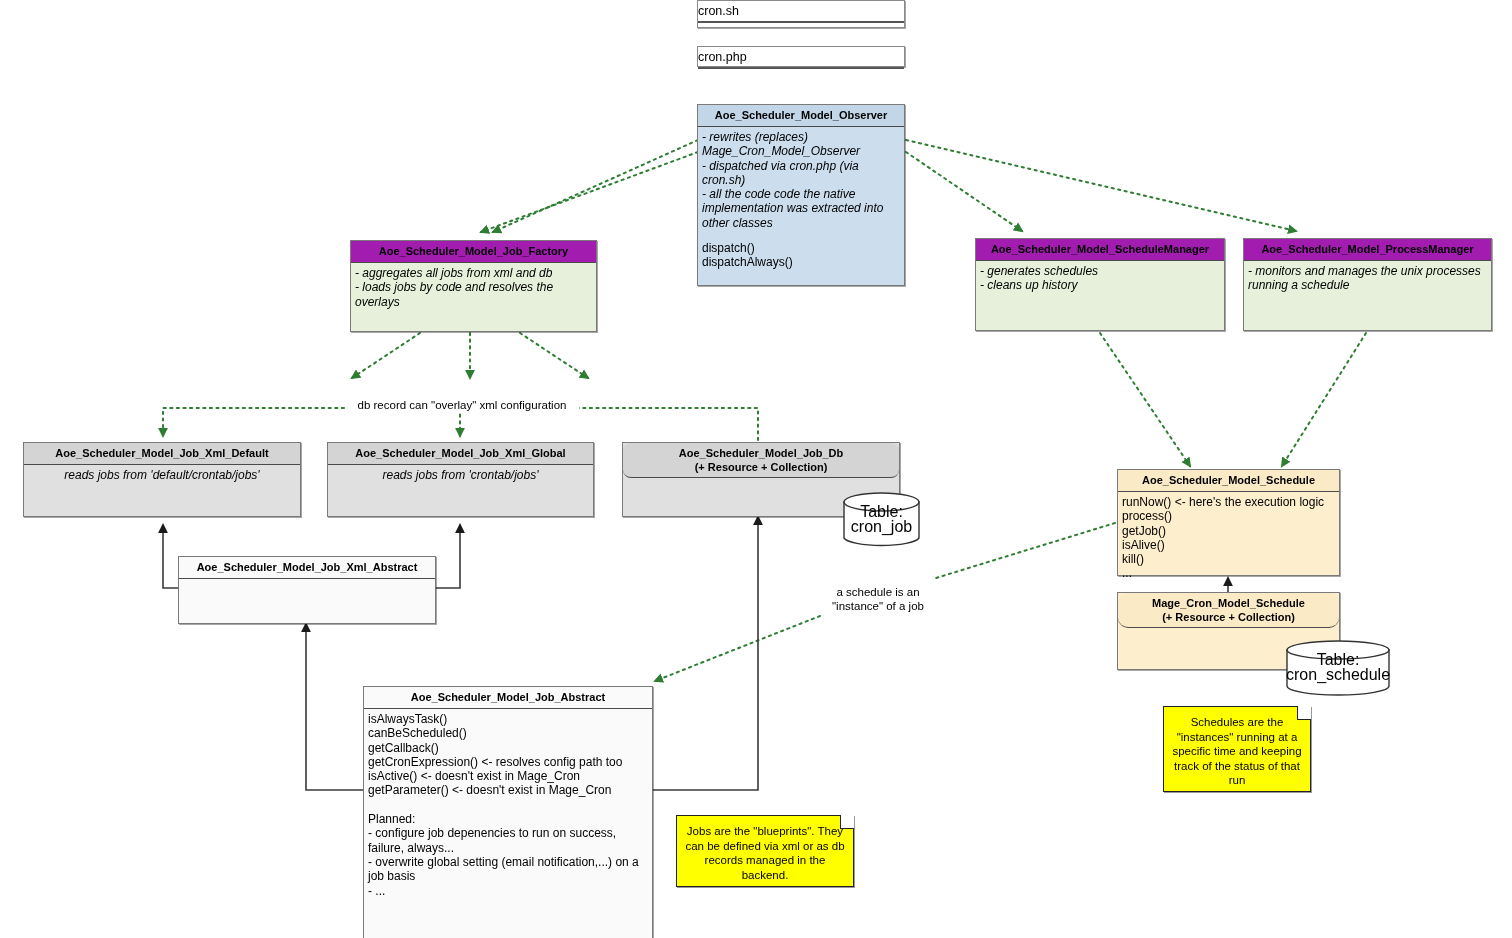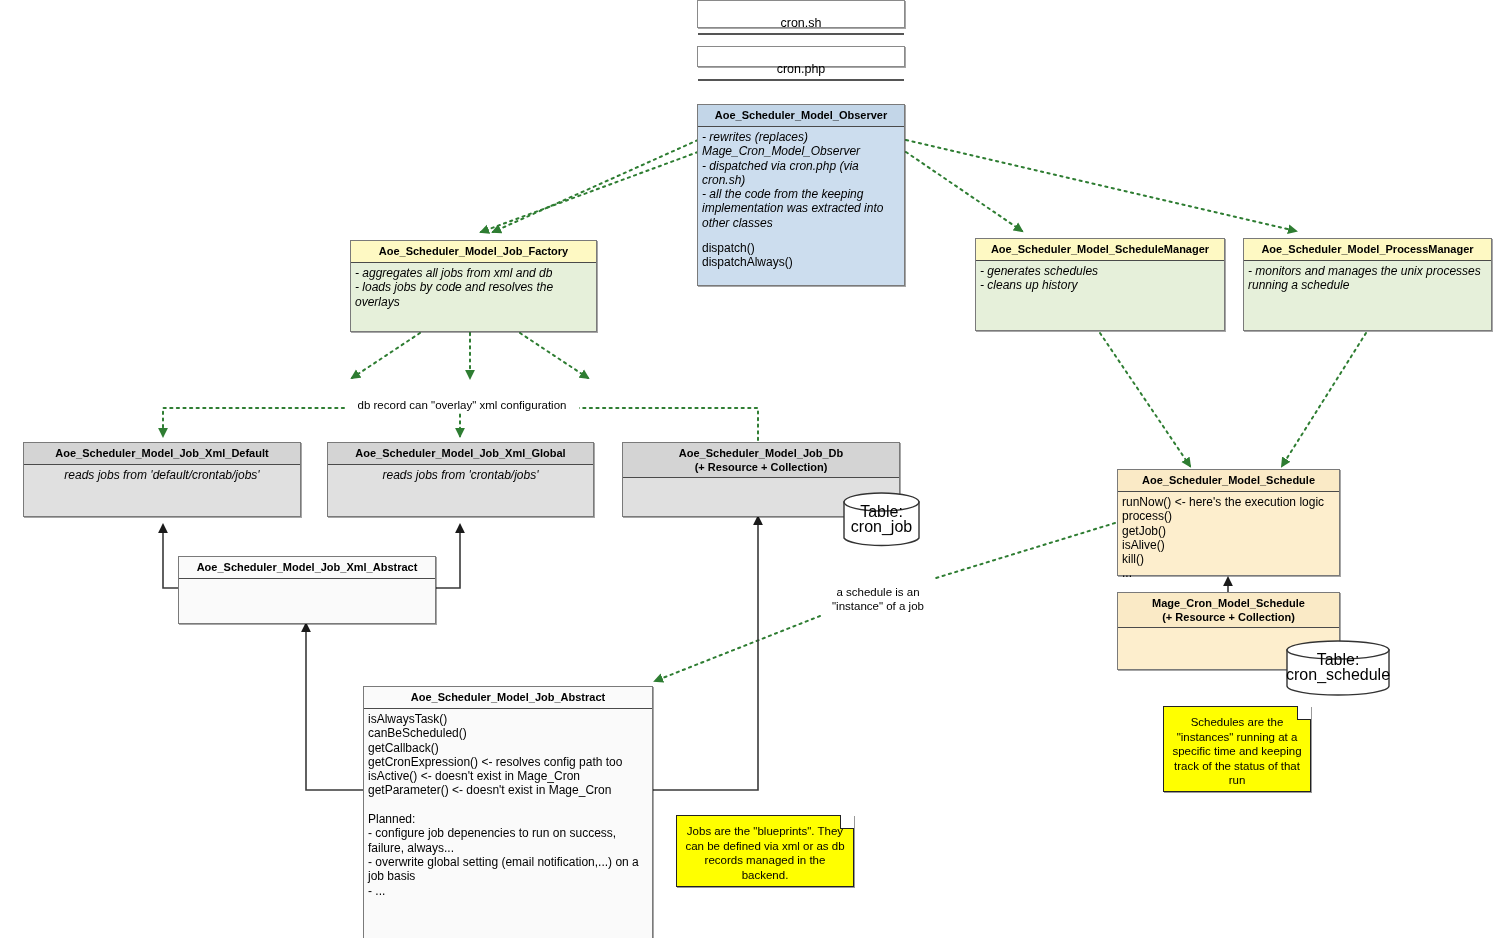--- a/index.html
+++ b/index.html
@@ -17,33 +17,33 @@
        padding:3px 4px 3px;color:#000;}
   .uml .body{box-sizing:border-box;padding:3px 4px;font-size:12px;line-height:14.3px;
        color:#000;white-space:pre-wrap;}
 
   
   .c-grey        {background:#e0e0e0;}
   .c-grey .hdr   {background:#d4d4d4;}
   .c-white       {background:#fafafa;}
   .c-white .hdr  {background:#fafafa;}
   .c-green       {background:#e6f0da;}
-  .c-green .hdr  {background:#fef9c3;}
+  .c-green .hdr  {background:#a21caf;}
   .c-blue        {background:#ccddee;}
   .c-blue .hdr   {background:#c3d6e8;}
   .c-cream       {background:#fdeecd;}
   .c-cream .hdr  {background:#faeac6;}
 
   .italic .body{font-style:italic;}
 
   
   .artifact{position:absolute;box-sizing:border-box;background:#fff;
        border:1px solid #8a8a8a;box-shadow:1px 1px 0 rgba(0,0,0,.35);}
-  .artifact .hdr{box-sizing:border-box;text-align:center;font-size:12.5px;
-       line-height:16px;padding:14px 0 2px;border-bottom:2px solid #555;color:#000;}
+  .artifact .hdr{box-sizing:border-box;font-size:12.5px;
+       line-height:16px;padding:2px 0 2px;border-bottom:2px solid #555;color:#000;}
   .artifact .body{height:16px;}
 
   
   .cyl{position:absolute;}
   .cyl .txt{position:absolute;left:0;top:12px;width:100%;text-align:center;
         font-size:16px;line-height:15px;color:#000;white-space:pre-line;}
 
   
   .note{position:absolute;box-sizing:border-box;background:#ffff00;
         border:1px solid #222;box-shadow:1px 1px 0 rgba(0,0,0,.4);
@@ -118,21 +118,21 @@
 
   <div class="artifact" style="left:697px;top:46px;width:208px;height:21px;">
     <div class="hdr">cron.php</div>
     <div class="body"></div>
   </div>
 
   <div class="uml c-blue italic" style="left:697px;top:104px;width:208px;height:182px;">
     <div class="hdr">Aoe_Scheduler_Model_Observer</div>
     <div class="body">- rewrites (replaces) Mage_Cron_Model_Observer
 - dispatched via cron.php (via cron.sh)
-- all the code from the keeping implementation was extracted into other classes</div>
+- all the code code the native implementation was extracted into other classes</div>
     <div class="body" style="font-style:normal;padding-top:8px;">dispatch()
 dispatchAlways()</div>
   </div>
 
   <div class="uml c-green italic" style="left:350px;top:240px;width:247px;height:92px;">
     <div class="hdr">Aoe_Scheduler_Model_Job_Factory</div>
     <div class="body">- aggregates all jobs from xml and db
 - loads jobs by code and resolves the overlays</div>
   </div>
 
@@ -151,21 +151,21 @@
     <div class="hdr">Aoe_Scheduler_Model_ProcessManager</div>
     <div class="body">- monitors and manages the unix processes running a schedule</div>
   </div>
 
   <div class="uml c-grey italic" style="left:327px;top:442px;width:267px;height:75px;">
     <div class="hdr">Aoe_Scheduler_Model_Job_Xml_Global</div>
     <div class="body" style="text-align:center;">reads jobs from 'crontab/jobs'</div>
   </div>
 
   <div class="uml c-grey" style="left:622px;top:442px;width:278px;height:75px;">
-    <div class="hdr" style="line-height:14px;">
+    <div class="hdr" style="line-height:14px;border-radius:8px;">
       <span>Aoe_Scheduler_Model_Job_Db</span><br>
       <span>(+ Resource + Collection)</span>
     </div>
     <div class="body"></div>
   </div>
 
   <div class="cyl" style="left:843px;top:492px;width:77px;height:56px;">
     <svg width="77" height="56" viewBox="0 0 77 56" xmlns="http://www.w3.org/2000/svg">
       <path d="M1,10 L1,46 A38,9 0 0 0 76,46 L76,10 Z" fill="#ffffff" stroke="#333" stroke-width="1.4"></path>
       <ellipse cx="38.5" cy="10" rx="37.5" ry="9" fill="#ffffff" stroke="#333" stroke-width="1.4"></ellipse>
@@ -198,21 +198,21 @@
     <div class="hdr">Aoe_Scheduler_Model_Schedule</div>
     <div class="body">runNow() &lt;- here's the execution logic
 process()
 getJob()
 isAlive()
 kill()
 ...</div>
   </div>
 
   <div class="uml c-cream" style="left:1117px;top:592px;width:223px;height:78px;">
-    <div class="hdr" style="line-height:14px;">
+    <div class="hdr" style="line-height:14px;border-radius:10px;">
       <span>Mage_Cron_Model_Schedule</span><br>
       <span>(+ Resource + Collection)</span>
     </div>
     <div class="body"></div>
   </div>
 
   <div class="cyl" style="left:1286px;top:640px;width:104px;height:56px;">
     <svg width="104" height="56" viewBox="0 0 104 56" xmlns="http://www.w3.org/2000/svg">
       <path d="M1,10 L1,46 A51,9 0 0 0 103,46 L103,10 Z" fill="#ffffff" stroke="#333" stroke-width="1.4"></path>
       <ellipse cx="52" cy="10" rx="51" ry="9" fill="#ffffff" stroke="#333" stroke-width="1.4"></ellipse>

